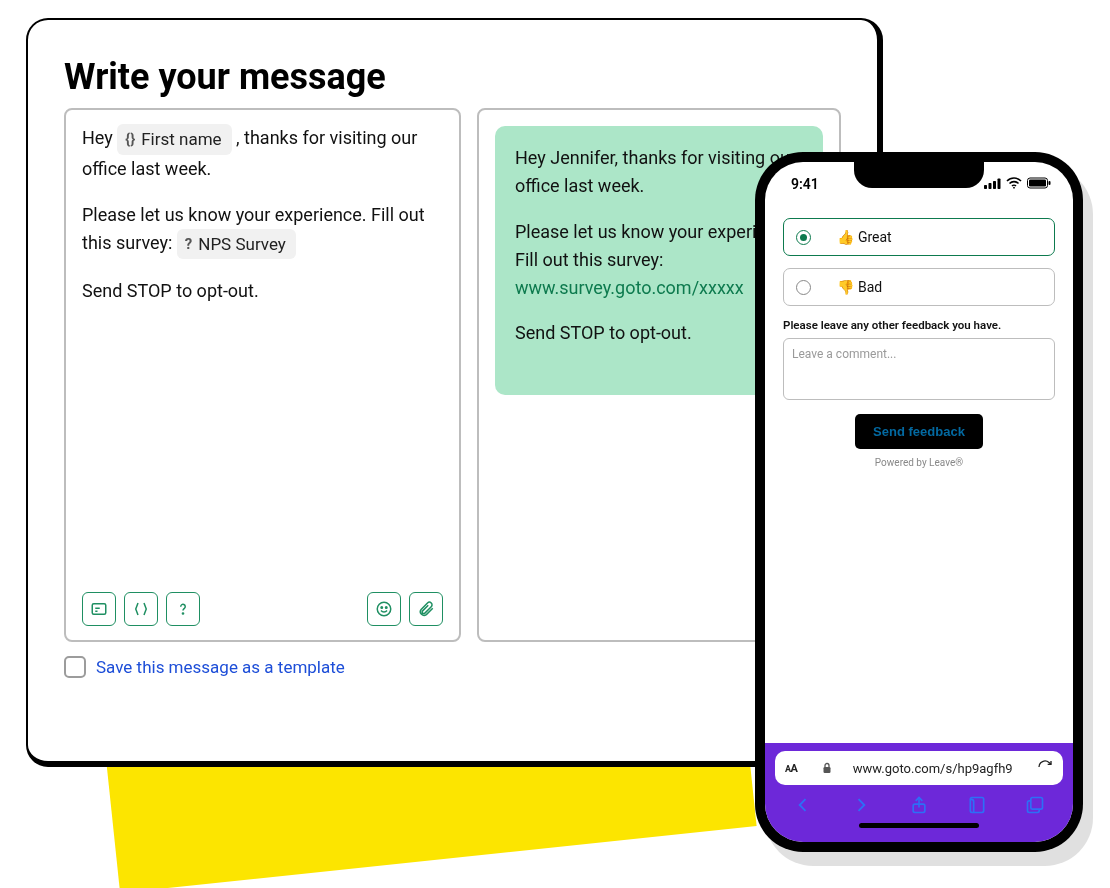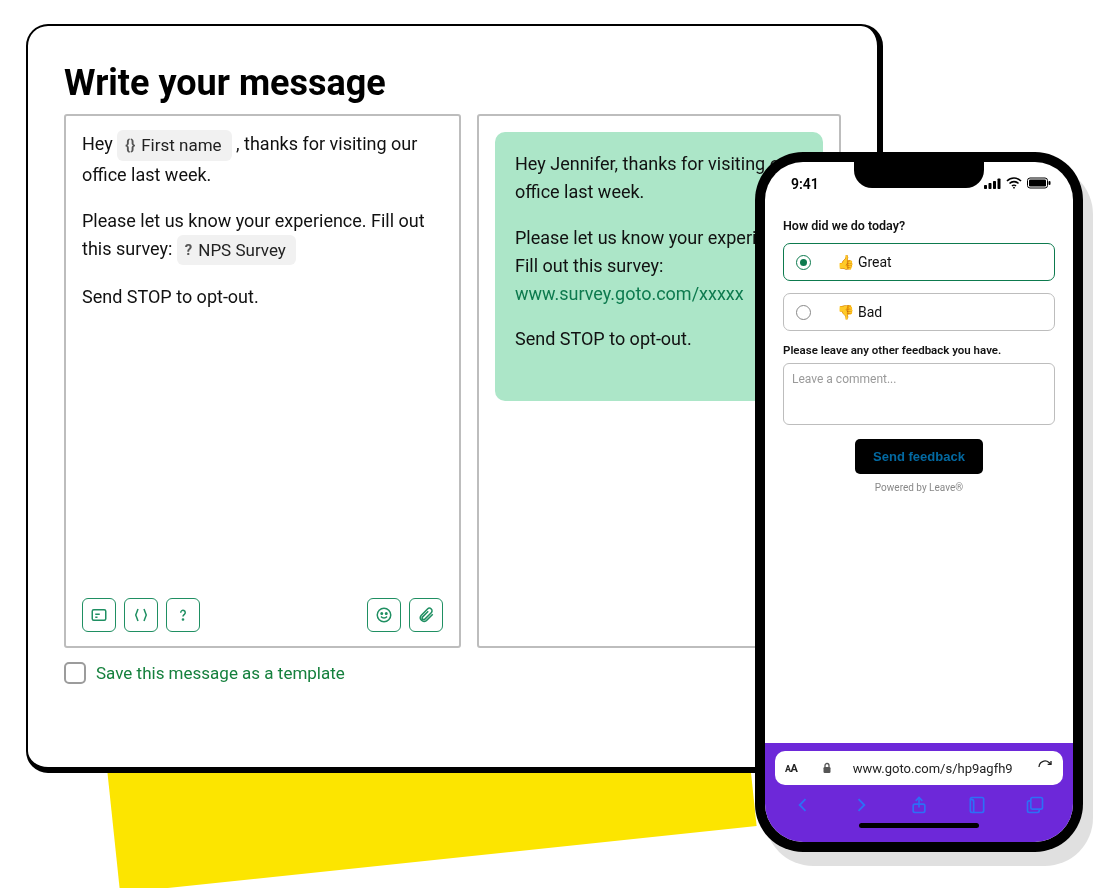--- a/index.html
+++ b/index.html
@@ -28,42 +28,41 @@
     top: 18px;
     width: 857px;
     height: 749px;
     background: #fff;
     border: 2px solid #000;
     border-right-width: 6px;
     border-bottom-width: 6px;
     border-radius: 22px;
     padding: 36px 36px 24px 36px;
     z-index: 1;
-    margin-top: 6px;
   }
   .card-title {
     font-size: 36px;
     font-weight: 700;
     margin-bottom: 10px;
   }
   .card-desc {
     font-size: 16px;
     color: #222;
     line-height: 1.5;
     margin-bottom: 18px;
     max-width: 780px;
   }
   .panels {
     display: flex;
     gap: 16px;
     height: 534px;
   }
   .editor, .preview {
     border: 2px solid #bdbdbd;
-    border-radius: 3px;
+    border-radius: 8px;
     padding: 14px 16px;
     position: relative;
     overflow: hidden;
   }
   .editor {
     width: 397px;
     display: flex;
     flex-direction: column;
   }
   .preview {
@@ -125,21 +124,21 @@
   }
   .checkbox {
     width: 22px;
     height: 22px;
     border: 2px solid #9c9c9c;
     border-radius: 5px;
     background: #fff;
   }
   .save-label {
     font-size: 17px;
-    color: #15803d;
+    color: #1d4ed8;
   }
 
   
   .phone {
     position: absolute;
     left: 755px;
     top: 152px;
     width: 328px;
     height: 700px;
     background: #000;
@@ -374,21 +373,20 @@
             </svg></span>
         <span><svg width="24" height="12" viewBox="0 0 24 12">
               <rect x="0.5" y="1" width="20" height="10" rx="2.5" fill="none" stroke="#000" stroke-width="1"></rect>
               <rect x="2" y="2.5" width="17" height="7" rx="1.3" fill="#000"></rect>
               <rect x="21.5" y="4" width="2" height="4" rx="1" fill="#000"></rect>
             </svg></span>
       </div>
     </div>
 
     <div class="phone-content">
-      <div class="survey-q">How did we do today?</div>
       <div class="option selected">
         <div class="radio">
             <div class="radio-dot"></div>
           </div>
         <span>👍 Great</span>
       </div>
       <div class="option">
         <div class="radio"></div>
         <span>👎 Bad</span>
       </div>

